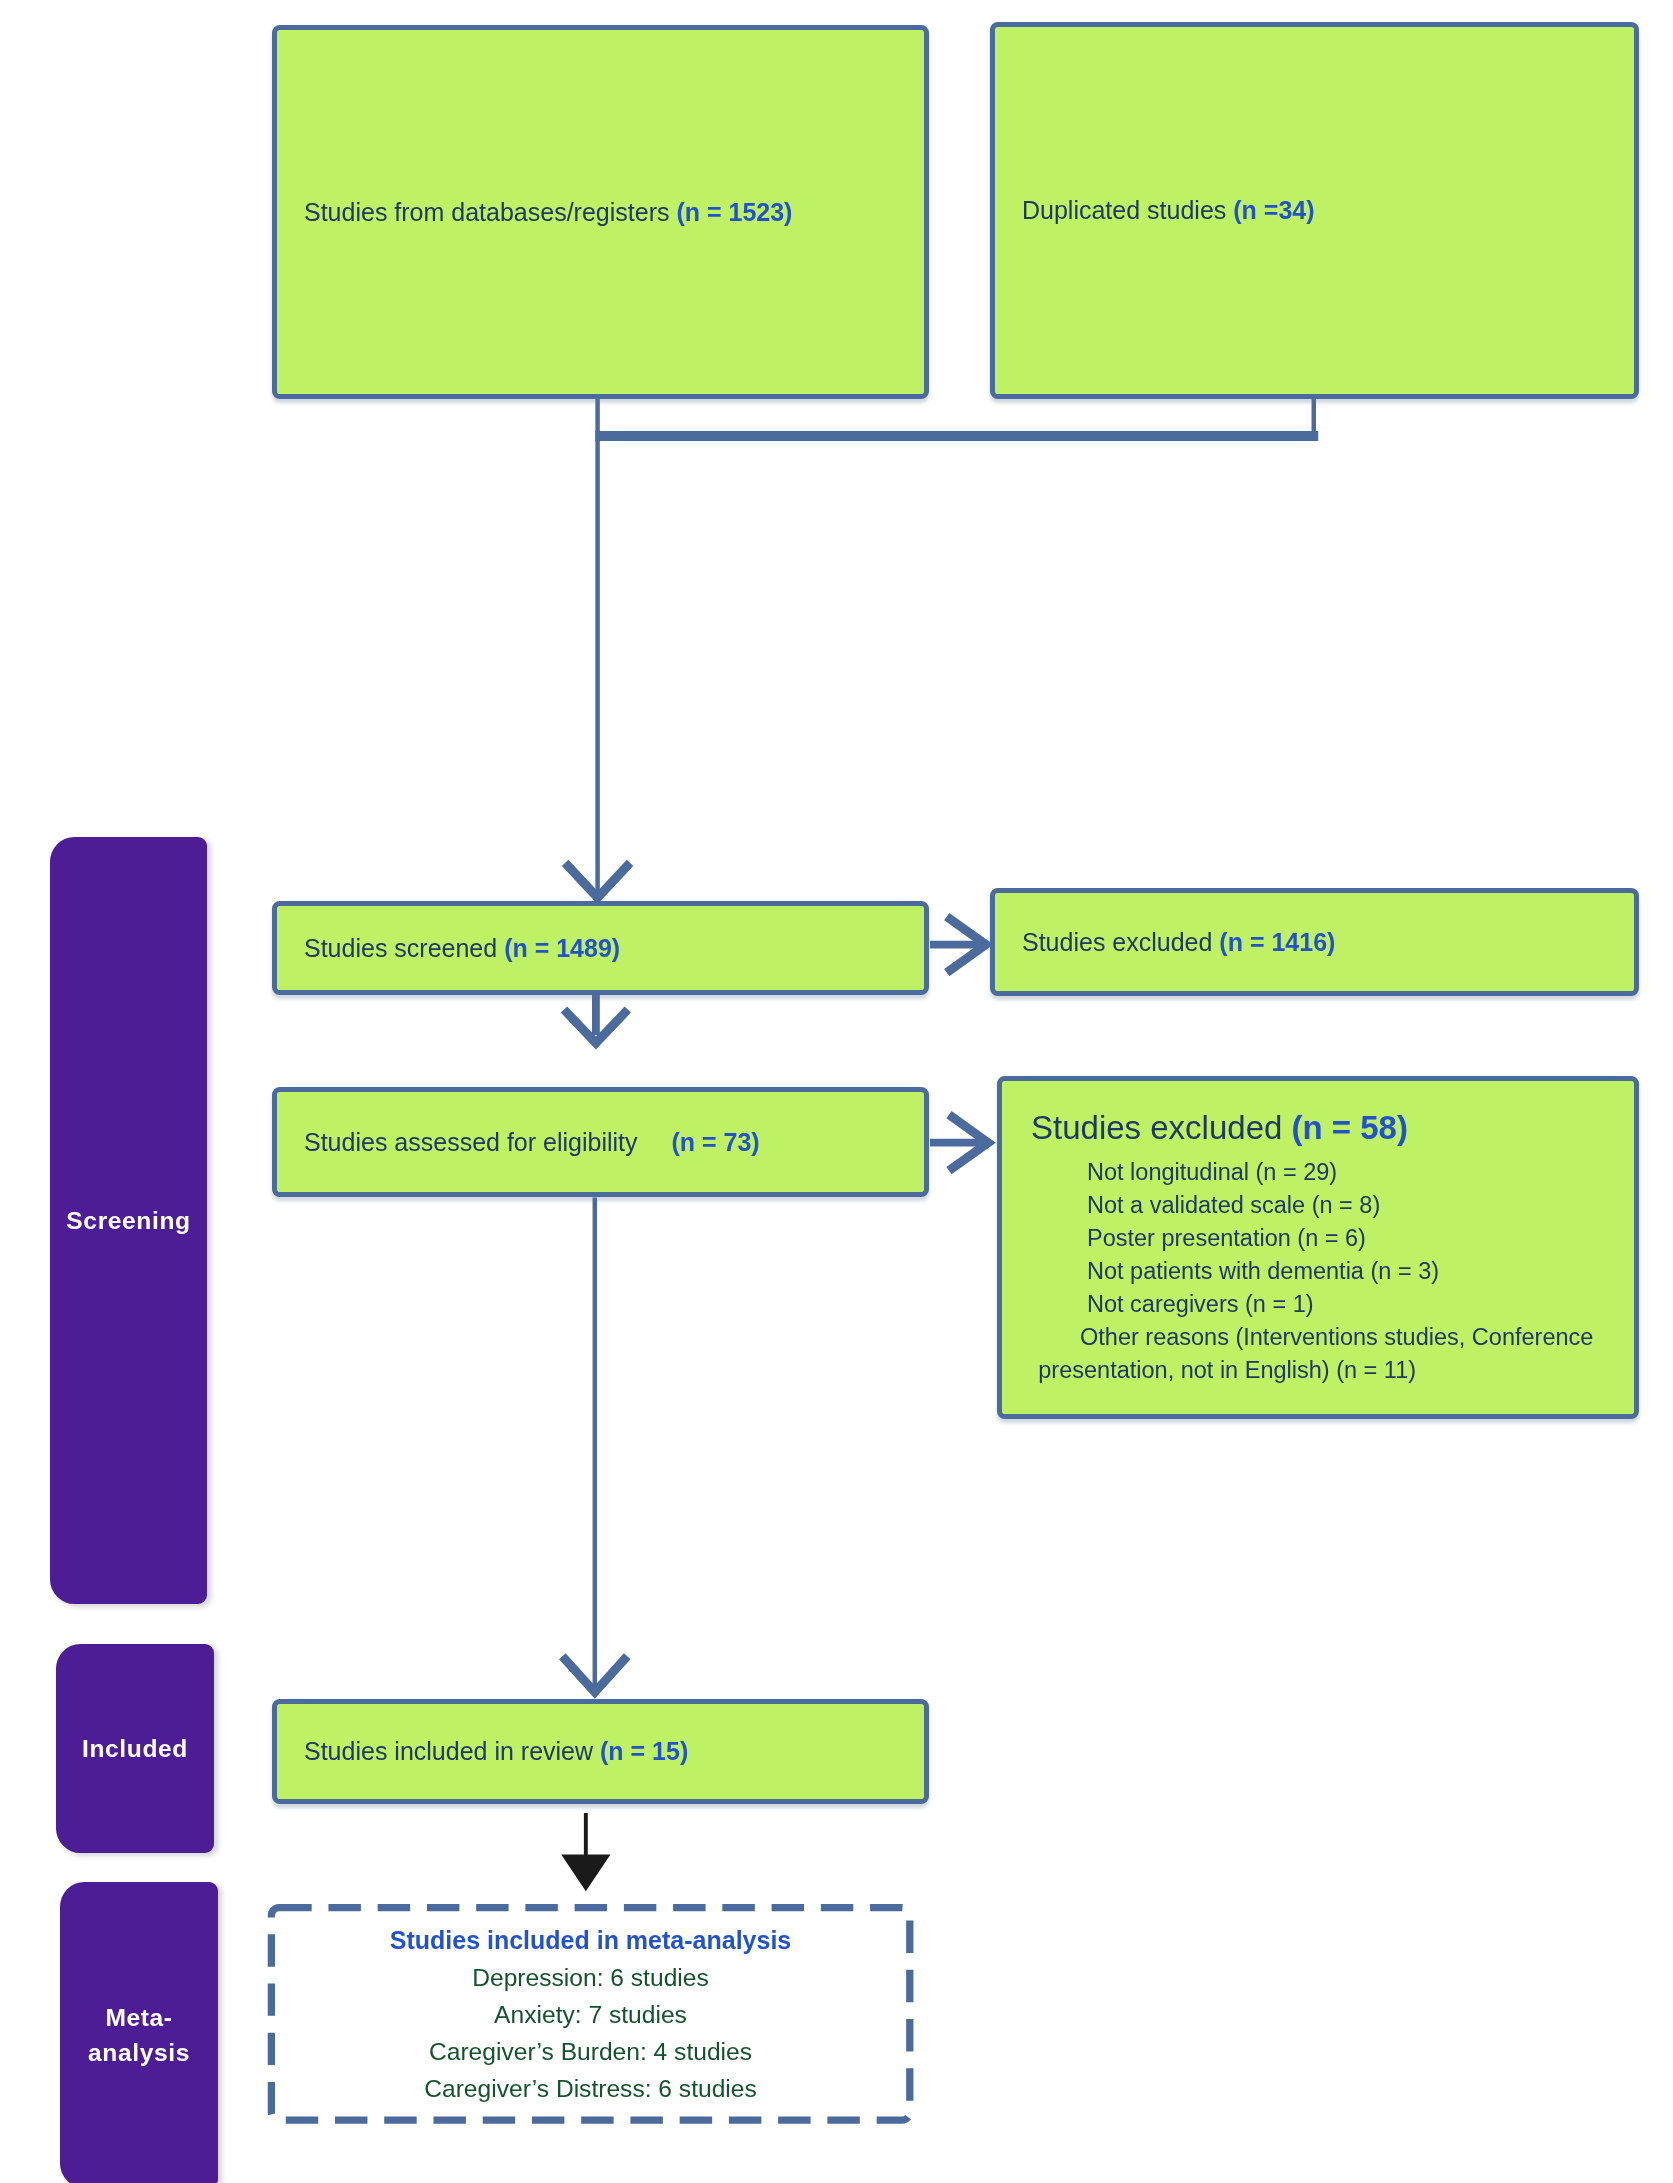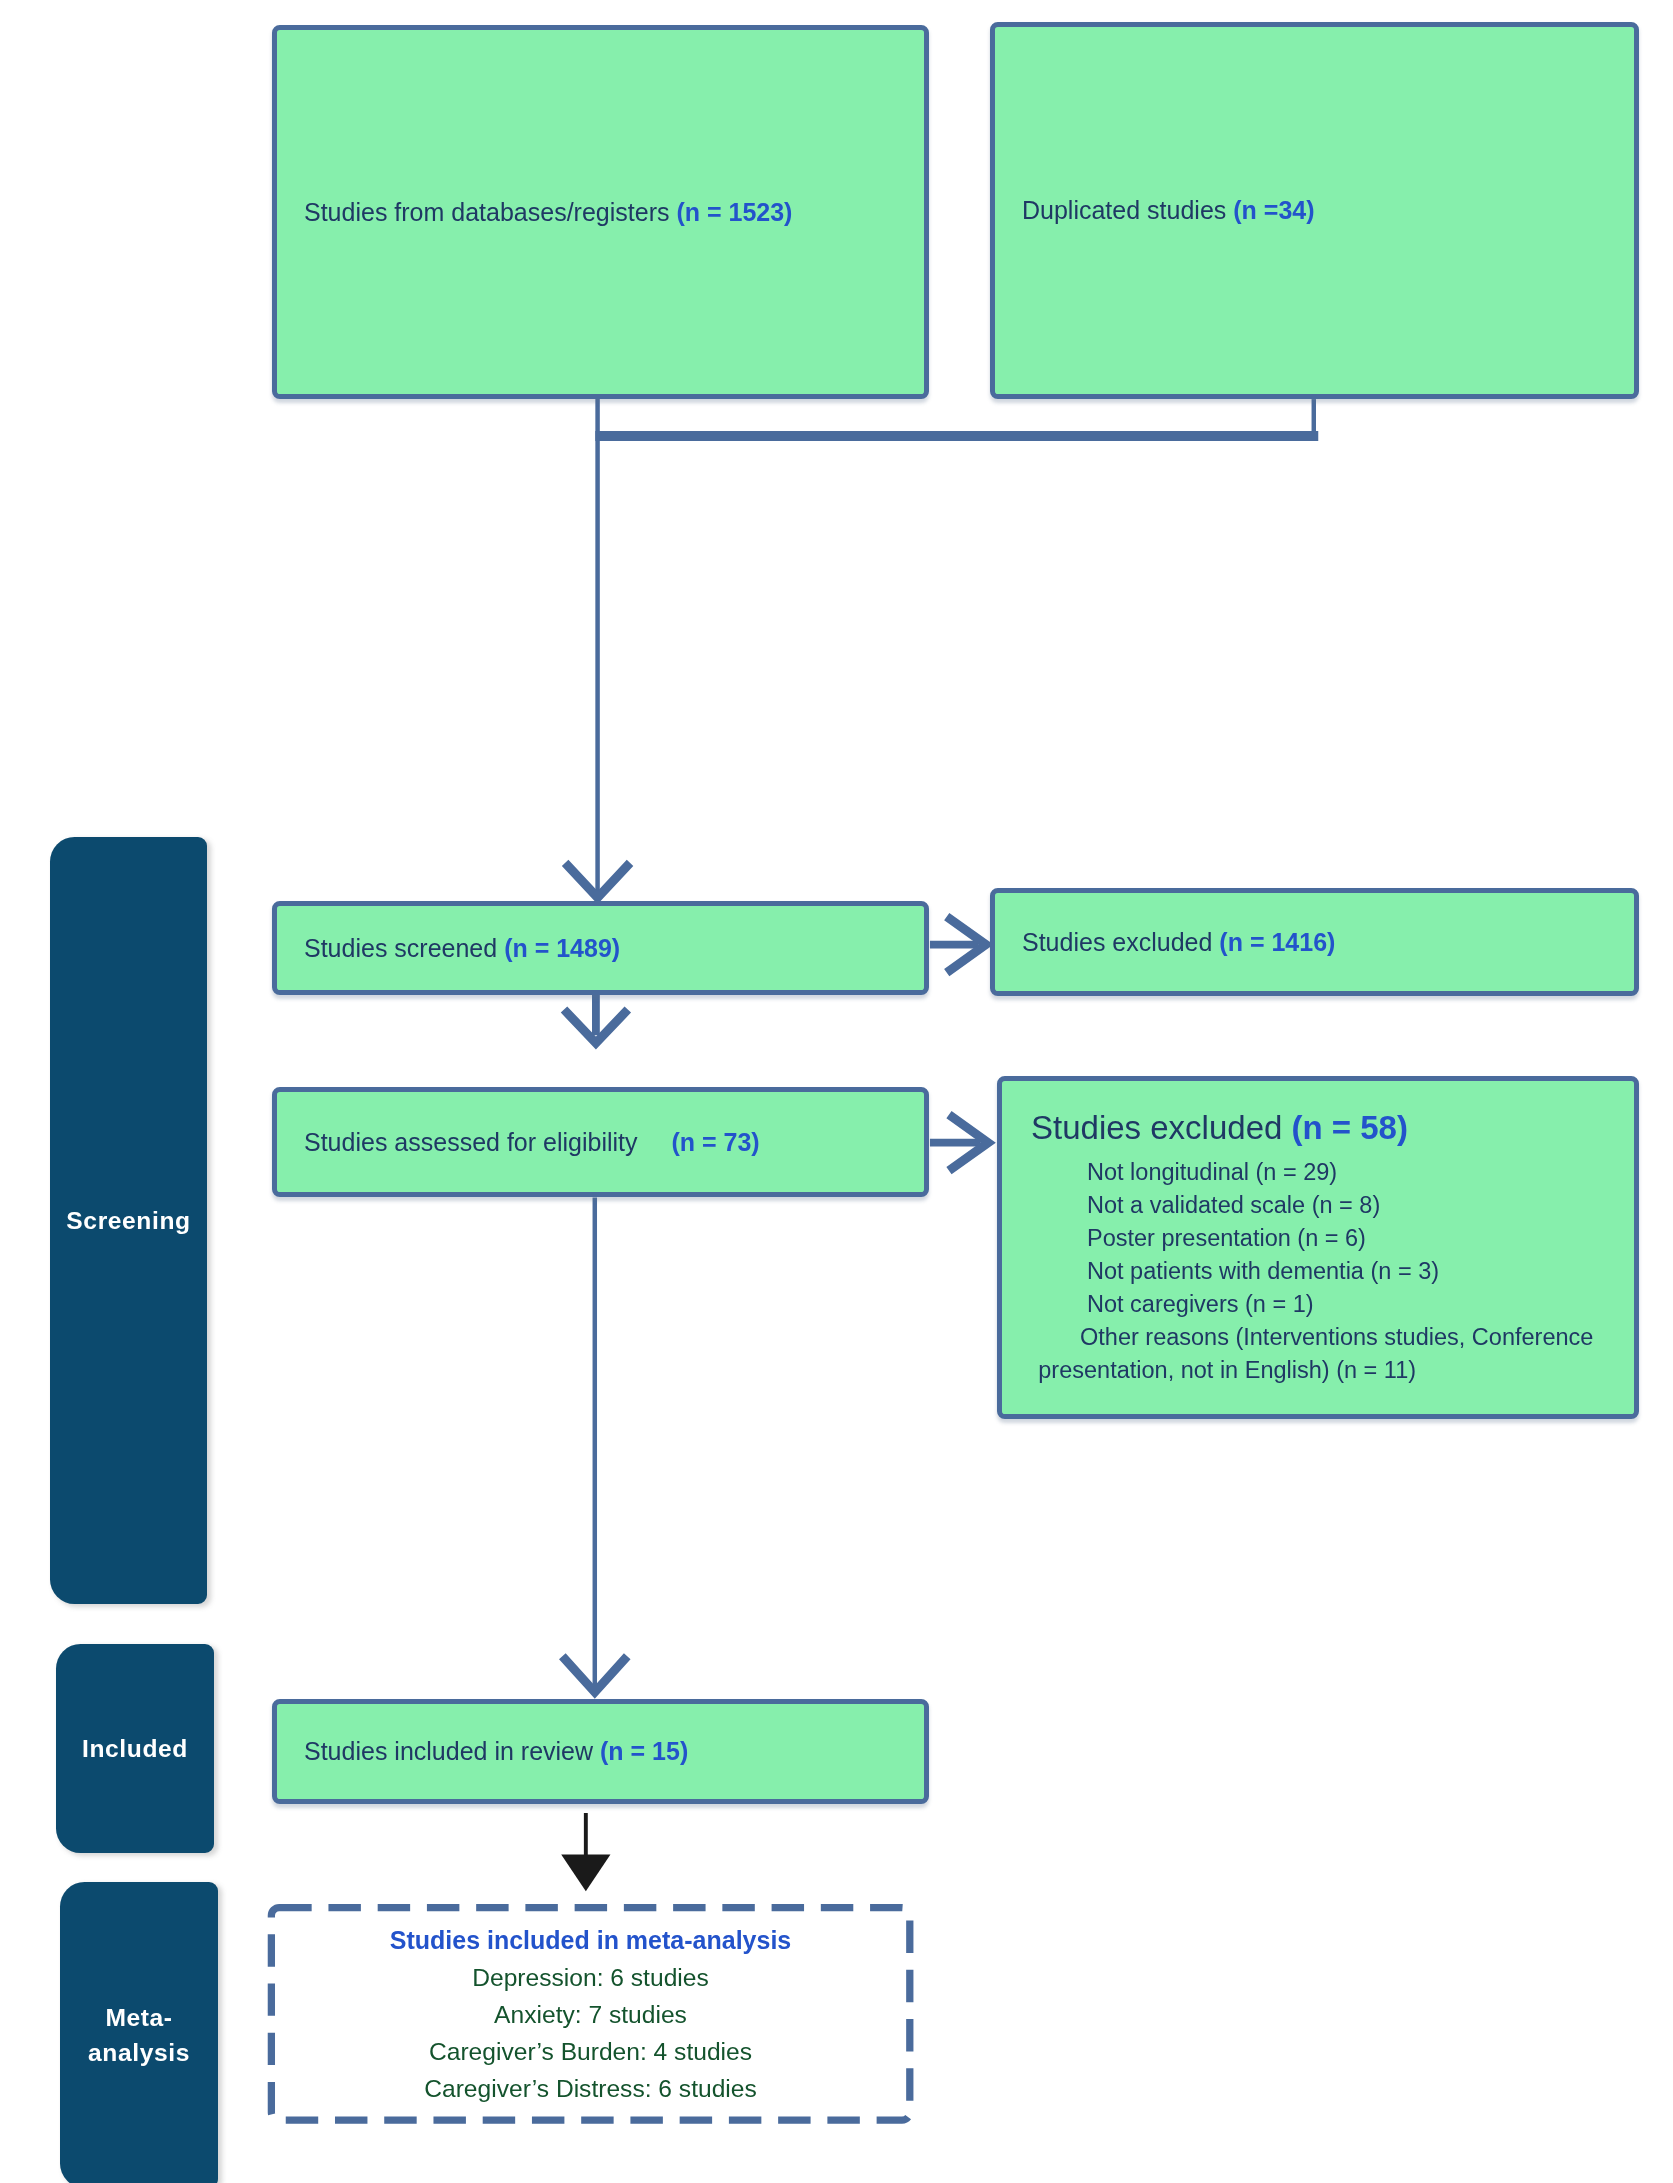--- a/index.html
+++ b/index.html
@@ -6,42 +6,42 @@
   .canvas{
     position:relative;
     width:1673px;height:2183px;
     background:#ffffff;
     font-family:"Liberation Sans", sans-serif;
     overflow:hidden;
   }
   svg.connectors{position:absolute;left:0;top:0;z-index:1;}
   .box{
     position:absolute;box-sizing:border-box;z-index:2;
-    background:#86efac;border:5px solid #4a6b9c;border-radius:7.8px;
+    background:#bef264;border:5px solid #4a6b9c;border-radius:7.8px;
     color:#1f3864;font-size:25px;
     display:flex;align-items:center;padding-left:27px;
     box-shadow:0 3.4px 3.9px rgba(90,110,140,.28);
   }
   .lbl{white-space:pre;}
   .nval{color:#2353cb;font-weight:700;white-space:pre;}
   .exclusion{display:block;padding:28px 14.6px 0 29px;}
   .ex-title{font-size:33px;margin-bottom:9px;}
   .reason{font-size:23.5px;line-height:33px;margin-left:56px;}
   .reason-o1{font-size:23.5px;line-height:33px;margin-left:49px;}
   .reason-o2{font-size:23.5px;line-height:33px;margin-left:7.3px;}
   .meta-box{
     position:absolute;box-sizing:border-box;z-index:2;
     display:flex;flex-direction:column;justify-content:center;
     text-align:center;line-height:37px;
   }
   .meta-title{color:#2353cb;font-weight:700;font-size:25px;}
   .meta-item{color:#14532d;font-size:24.6px;}
   .side{
     position:absolute;box-sizing:border-box;z-index:2;
-    background:#0c4a6e;color:#ffffff;
+    background:#4c1d95;color:#ffffff;
     font-weight:700;font-size:24.6px;letter-spacing:0.6px;
     display:flex;align-items:center;justify-content:center;text-align:center;
     border-radius:24.6px 9px 9px 24.6px;
     box-shadow:3.9px 2.8px 5px rgba(120,120,120,.30);
     line-height:35px;
   }
 </style>
 </head>
 <body>
 

